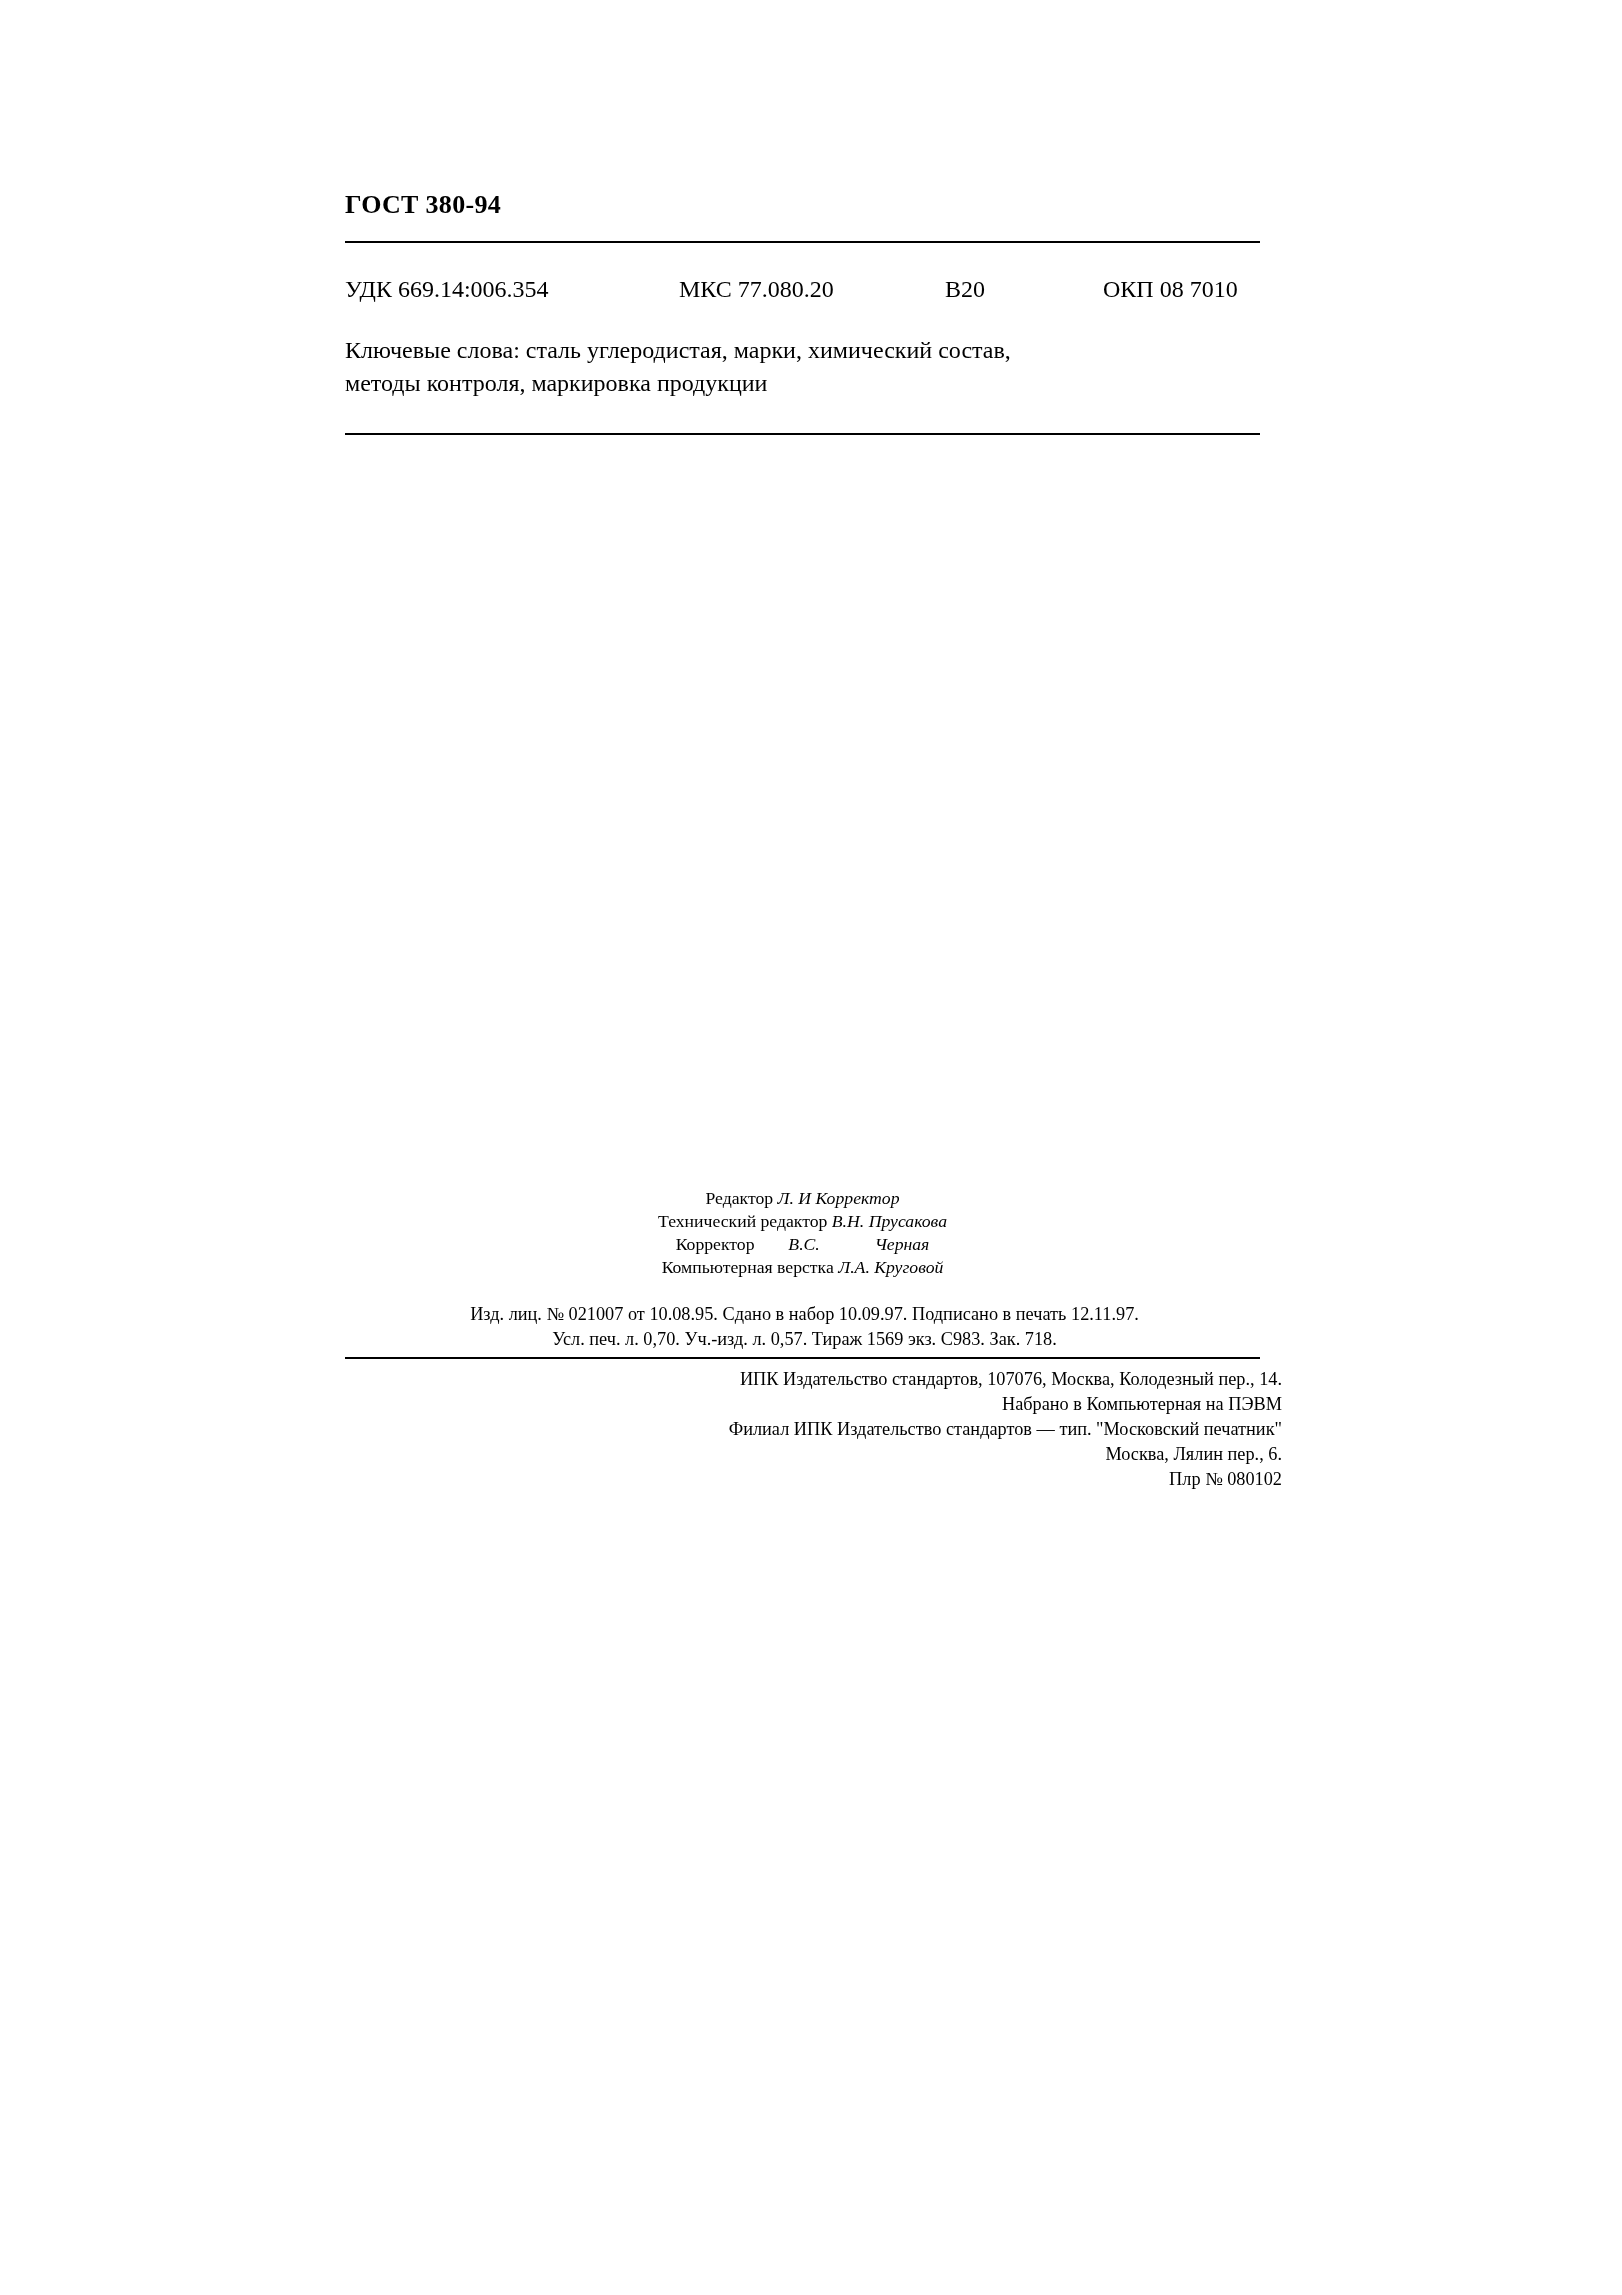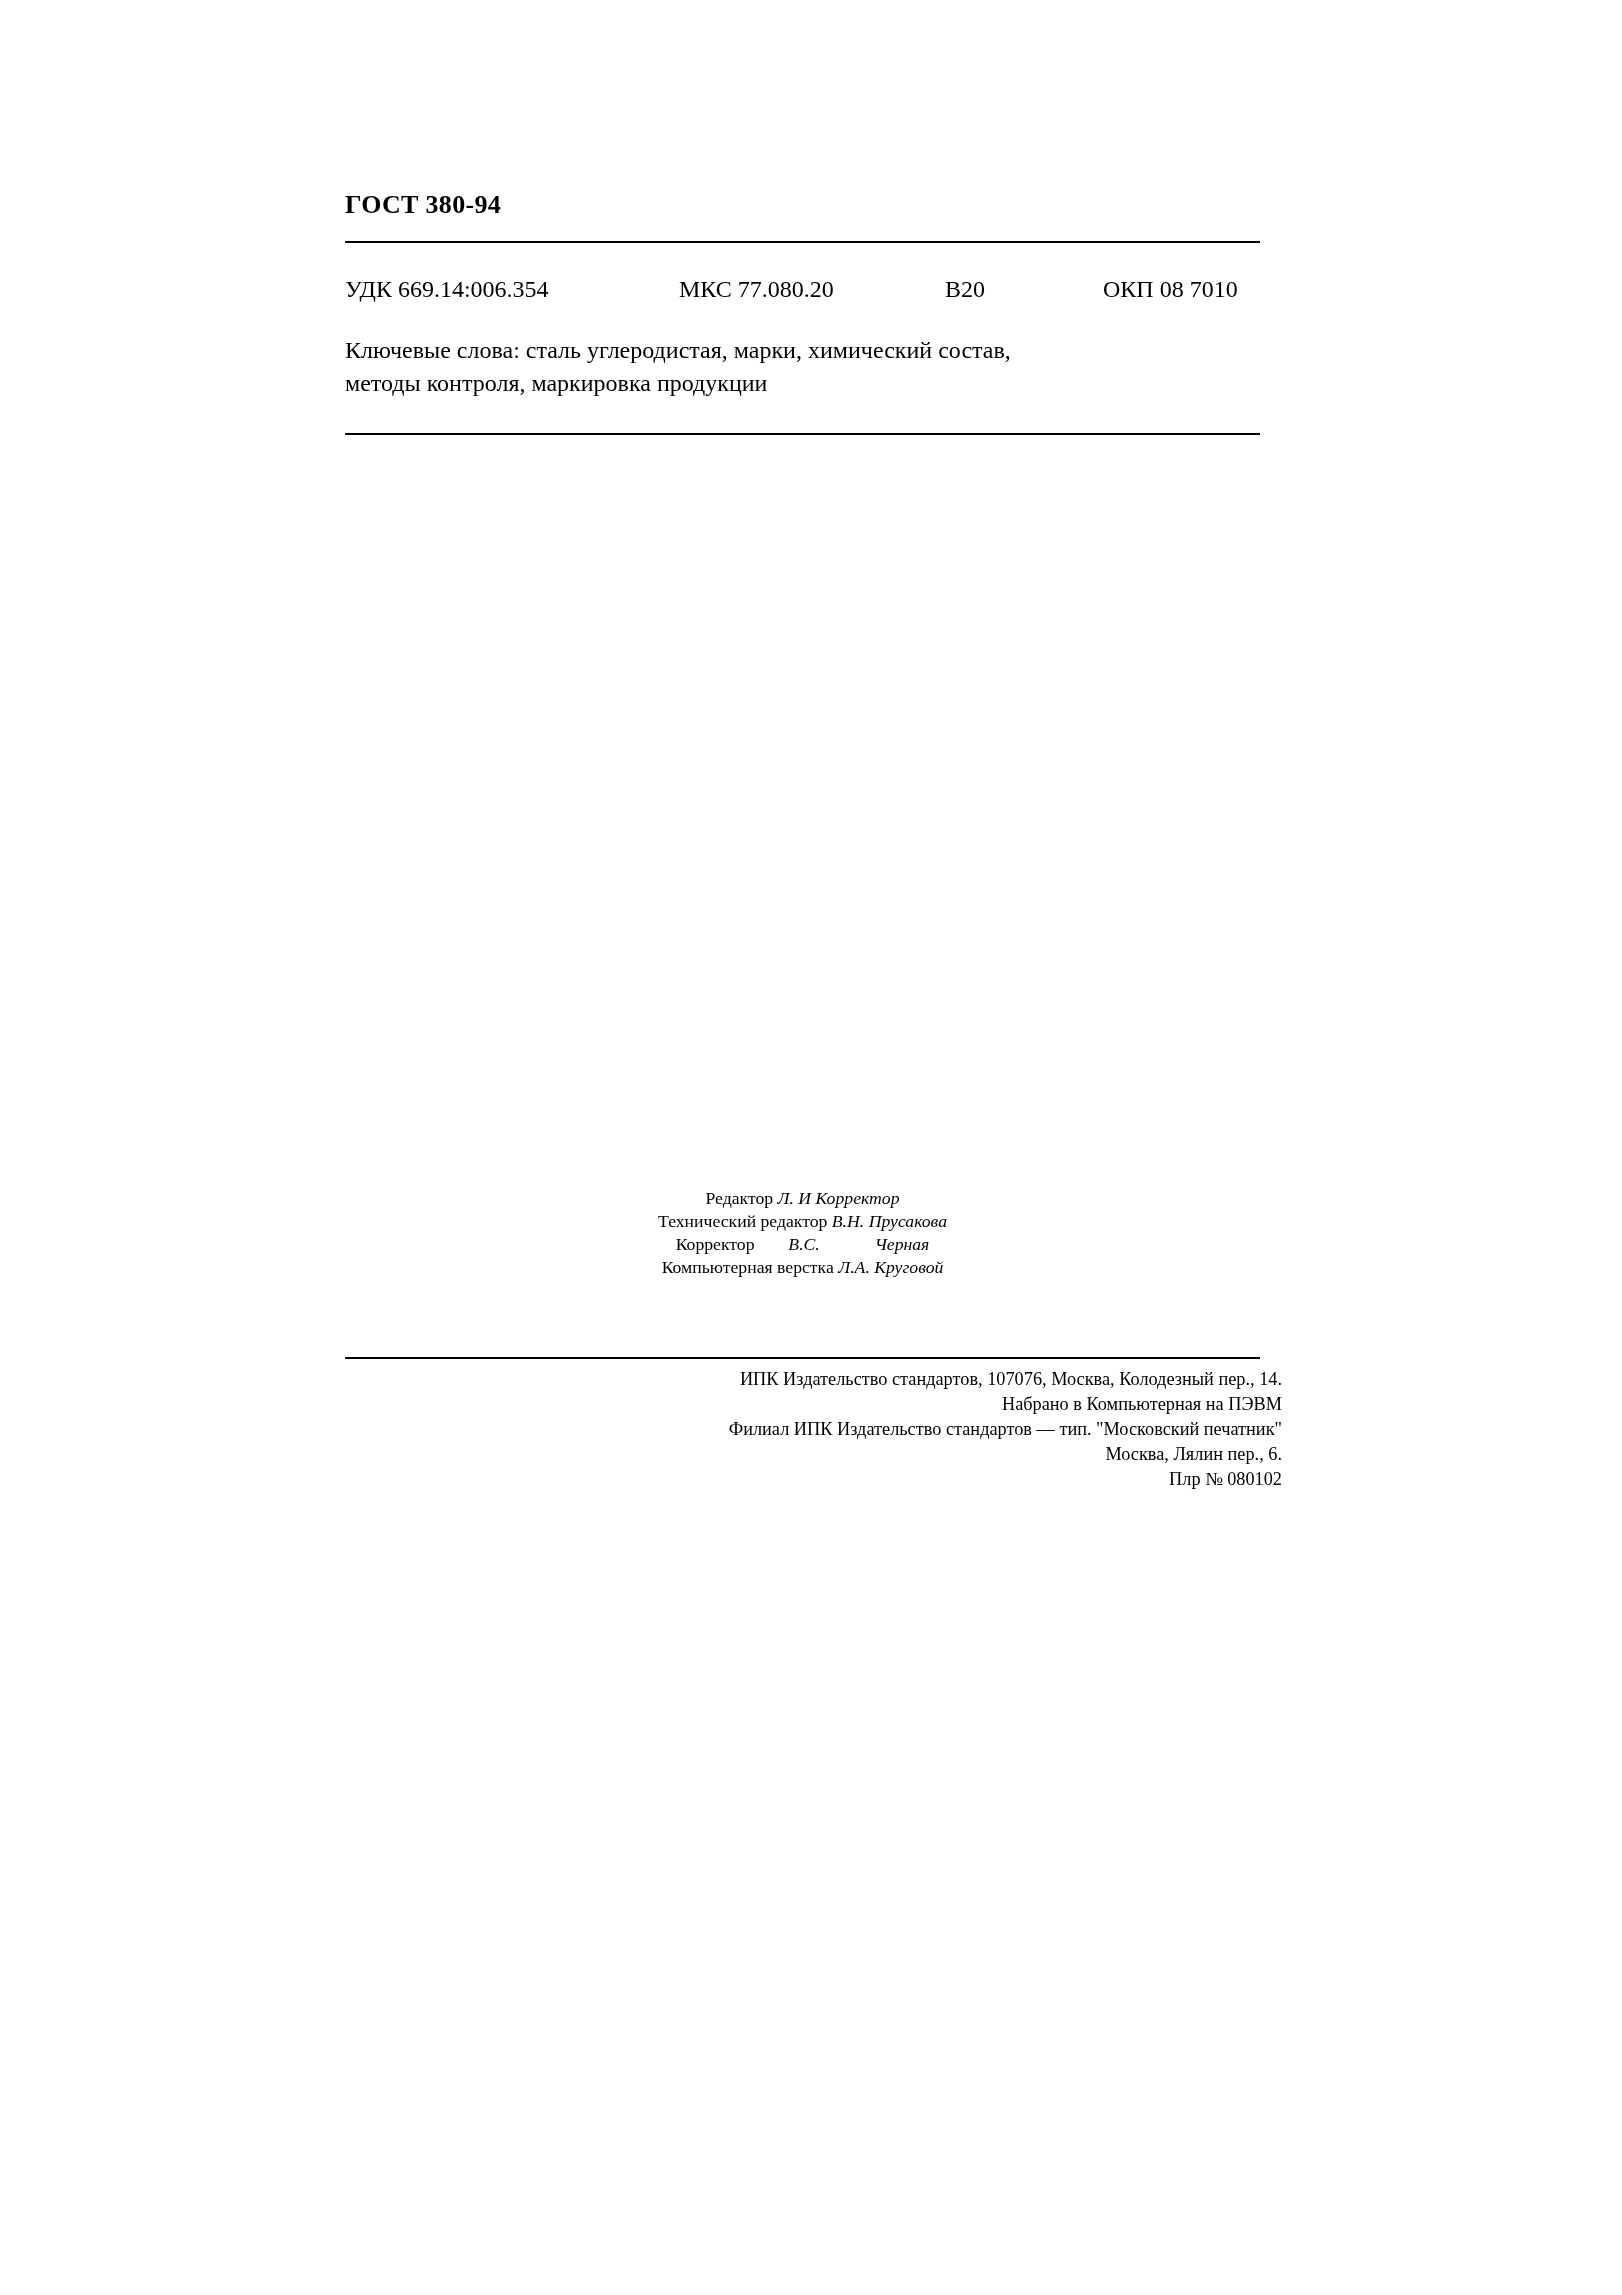--- a/index.html
+++ b/index.html
@@ -142,20 +142,24 @@
       <i>В.С.</i>
       <span class="sp-2"></span>
       <i>Черная</i>
     </div>
     <div class="line">
       <span>Компьютерная верстка</span>
       <i>Л.А. Круговой</i>
     </div>
   </div>
 
+  <div class="imprint-run">
+    <div class="line">Изд. лиц. № 021007 от 10.08.95. Сдано в набор 10.09.97. Подписано в печать 12.11.97.</div>
+    <div class="line">Усл. печ. л. 0,70.   Уч.-изд. л. 0,57.    Тираж 1569 экз.  С983.  Зак. 718.</div>
+  </div>
 
   <div class="rule rule-credits"></div>
 
   <div class="publisher">
     <div class="line">ИПК Издательство стандартов, 107076, Москва, Колодезный пер., 14.</div>
     <div class="line">Набрано в Компьютерная на ПЭВМ</div>
     <div class="line">Филиал ИПК Издательство стандартов — тип. "Московский печатник"</div>
     <div class="line">Москва, Лялин пер., 6.</div>
     <div class="line">Плр № 080102</div>
   </div>

